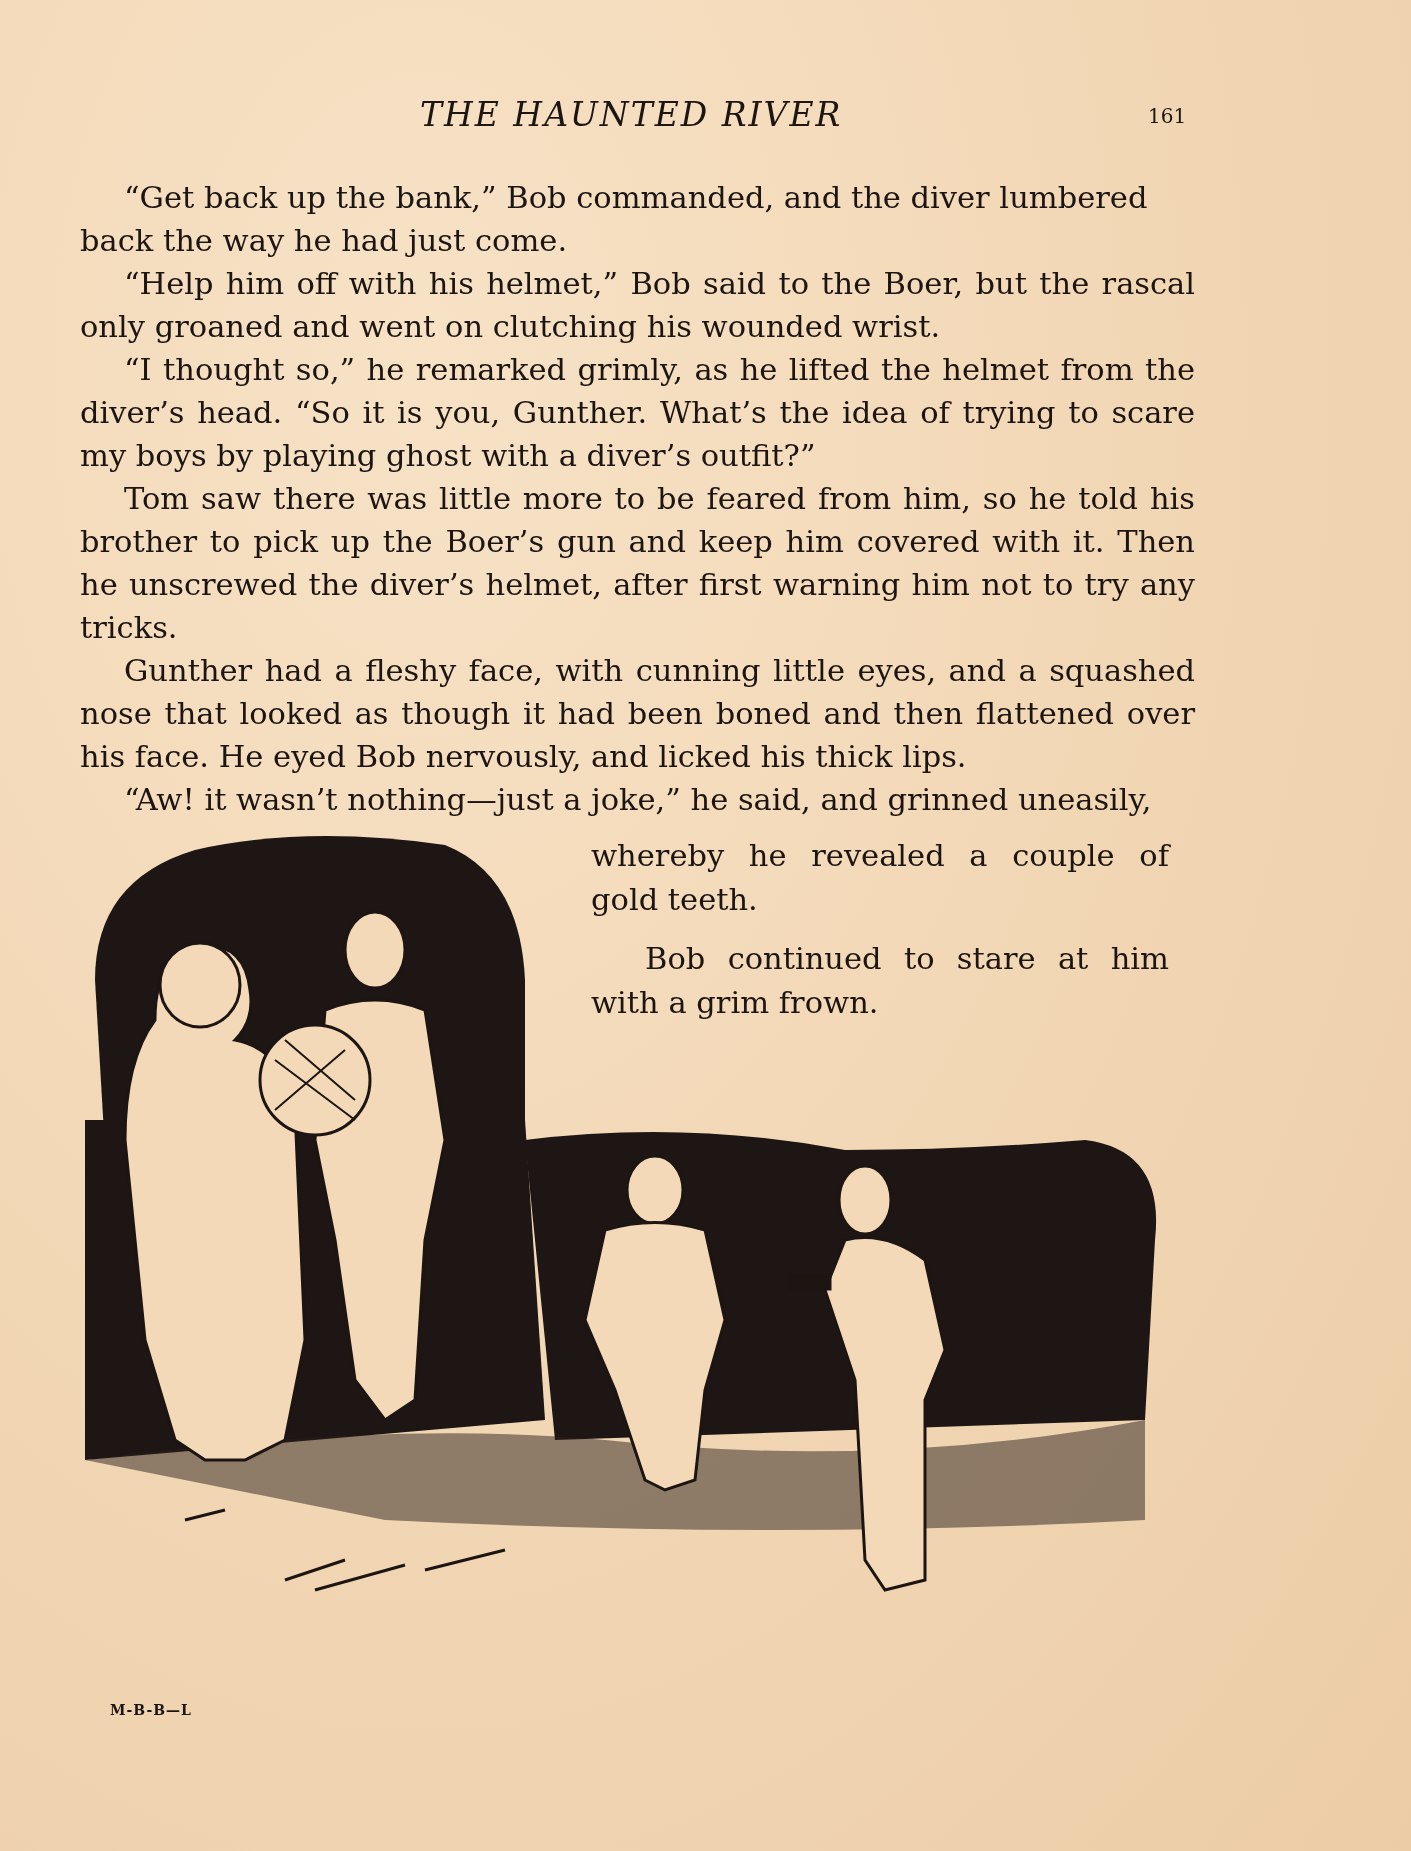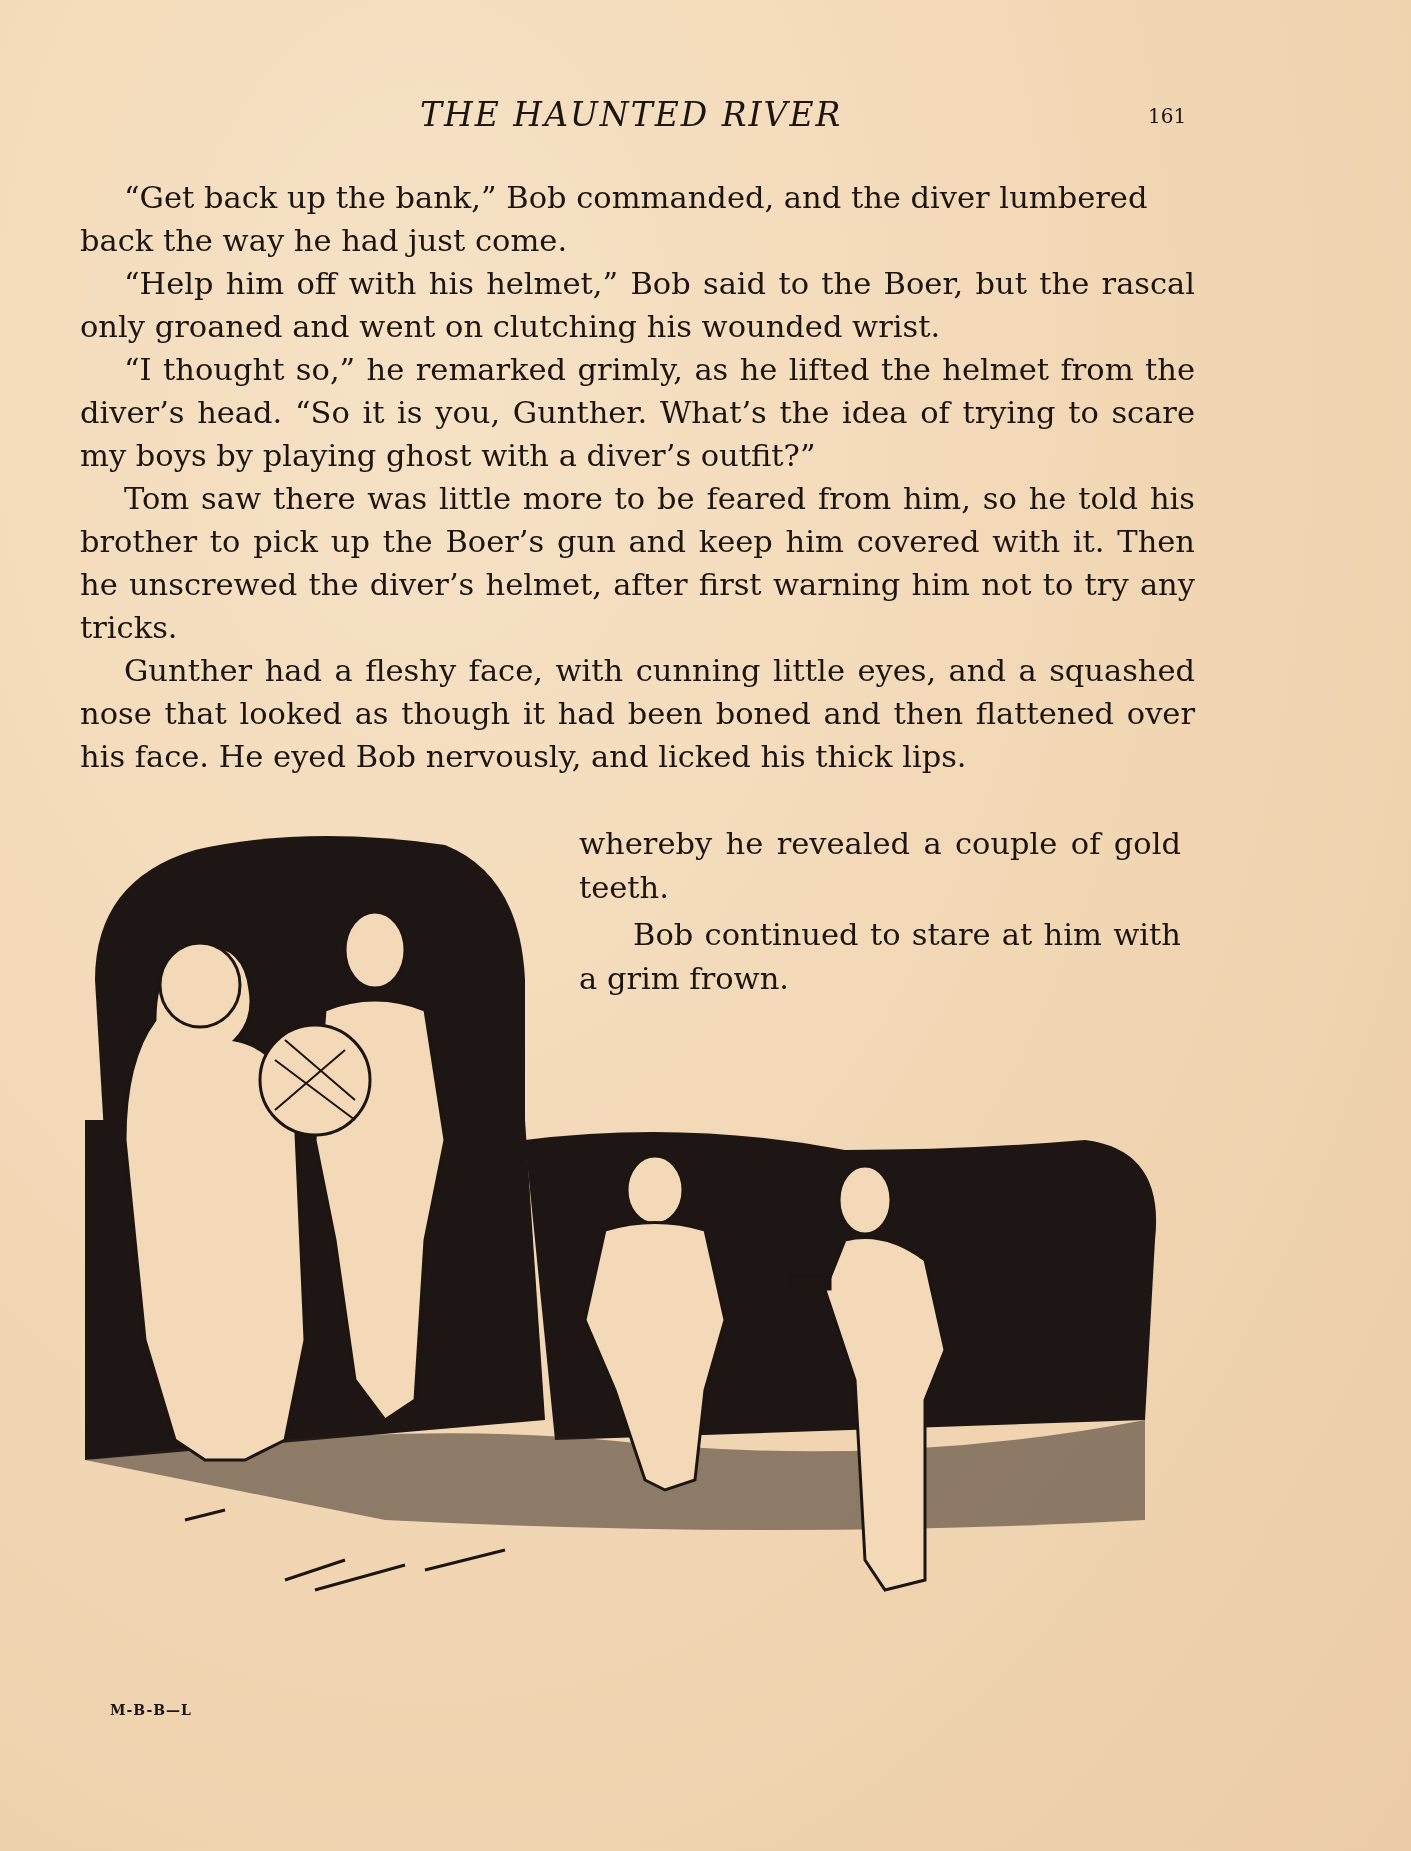--- a/index.html
+++ b/index.html
@@ -16,38 +16,39 @@
     font-style:italic; font-size:33px; letter-spacing:2px; 
   }
   .folio { position:absolute; top:104px; left:1148px; font-size:20px; }
   .text {
     position:absolute; left:80px; width:1115px;
     font-size:30.5px; line-height:43px; text-align:justify;
   }
   .text p { margin:0; text-indent:44px; }
   .text p.noindent { text-indent:0; }
   .wrap { position:absolute; left:575px; width:610px; font-size:30.5px; line-height:43.5px; text-align:justify; }
-  .wrap p { margin:4px; text-indent:54px; }
+  .wrap p { margin:16px; text-indent:54px; }
   .wrap p.cont { text-indent:0; }
   .illustration { position:absolute; left:85px; top:820px; width:1080px; height:860px; }
   .footer-sig { position:absolute; left:110px; top:1702px; font-size:14px; font-weight:bold; letter-spacing:1px; }
 </style>
 </head>
 <body>
 
 <div class="running-head">THE HAUNTED RIVER</div>
 <div class="folio">161</div>
 
 <div class="text" style="top:156px;margin-top:20px;">
   <p>“Get back up the bank,” Bob commanded, and the diver lumbered</p>
   <p class="noindent">back the way he had just come.</p>
   <p>“Help him off with his helmet,” Bob said to the Boer, but the rascal only groaned and went on clutching his wounded wrist.</p>
   <p>“I thought so,” he remarked grimly, as he lifted the helmet from the diver’s head. “So it is you, Gunther. What’s the idea of trying to scare my boys by playing ghost with a diver’s outfit?”</p>
   <p>Tom saw there was little more to be feared from him, so he told his brother to pick up the Boer’s gun and keep him covered with it. Then he unscrewed the diver’s helmet, after first warning him not to try any tricks.</p>
   <p>Gunther had a fleshy face, with cunning little eyes, and a squashed nose that looked as though it had been boned and then flattened over his face. He eyed Bob nervously, and licked his thick lips.</p>
+  <p>“Aw! it wasn’t nothing—just a joke,” he said, and grinned uneasily,</p>
 </div>
 
 <div class="wrap" style="top:818px;">
   <p class="cont">whereby he revealed a couple of gold teeth.</p>
   <p>Bob continued to stare at him with a grim frown.</p>
 </div>
 
 <svg class="illustration" viewBox="0 0 1080 860">
 
   <path d="M10 130 Q20 40 120 20 Q250 0 360 30 Q430 60 440 150 L450 320 Q520 330 560 320 L560 0" fill="none"></path>

